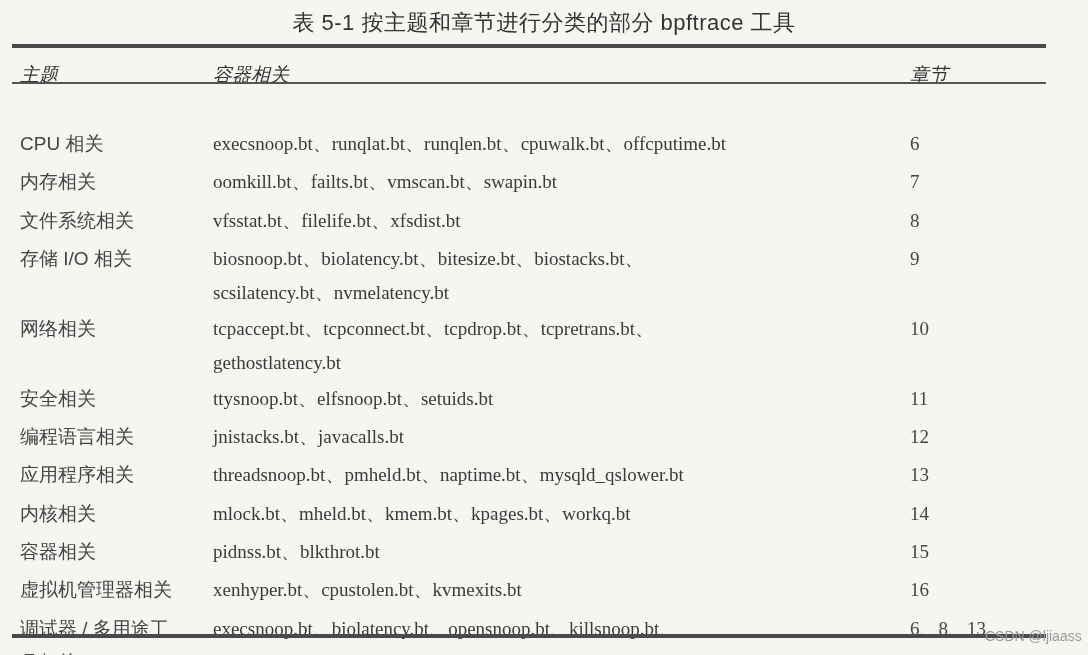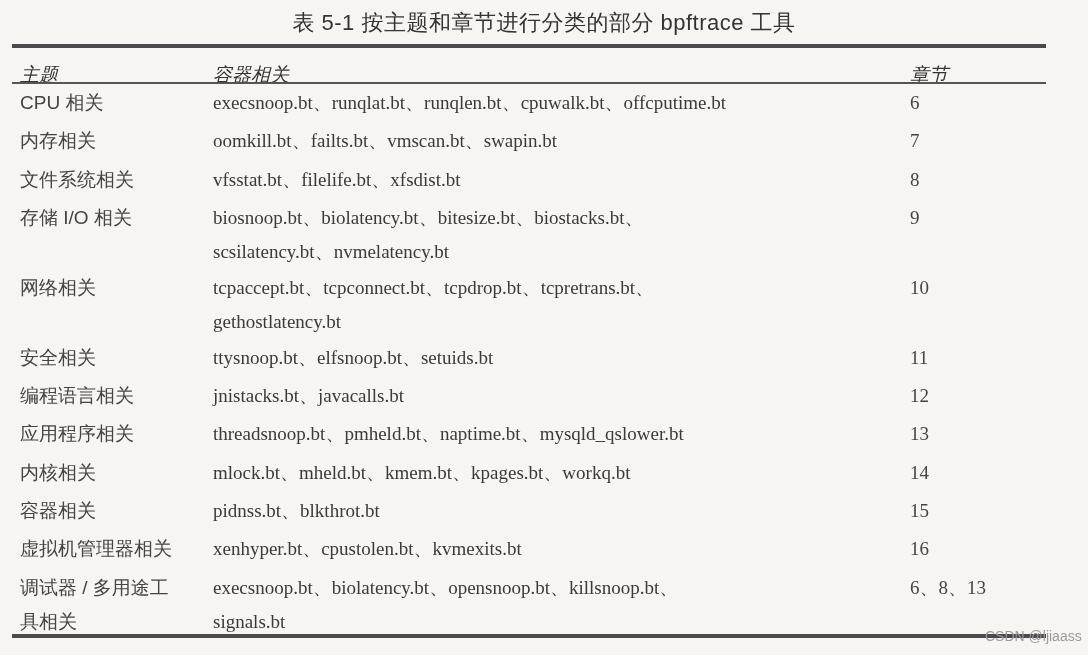--- a/index.html
+++ b/index.html
@@ -103,21 +103,21 @@
 
 <div class="header-row">
   <span class="col-topic">主题</span>
   <span class="col-tools">容器相关</span>
   <span class="col-chap">章节</span>
 </div>
 
 <div class="rule head"></div>
 
 <div class="body-rows">
-  <div class="row" style="height: 38.3px;">
+  <div class="row" style="height: 38.3px; margin-top: 41px;">
     <div class="cell topic">CPU 相关</div>
     <div class="cell tools">execsnoop.bt、runqlat.bt、runqlen.bt、cpuwalk.bt、offcputime.bt</div>
     <div class="cell chap">6</div>
   </div>
   <div class="row" style="height: 38.3px;">
     <div class="cell topic">内存相关</div>
     <div class="cell tools">oomkill.bt、failts.bt、vmscan.bt、swapin.bt</div>
     <div class="cell chap">7</div>
   </div>
   <div class="row" style="height: 38.3px;">

